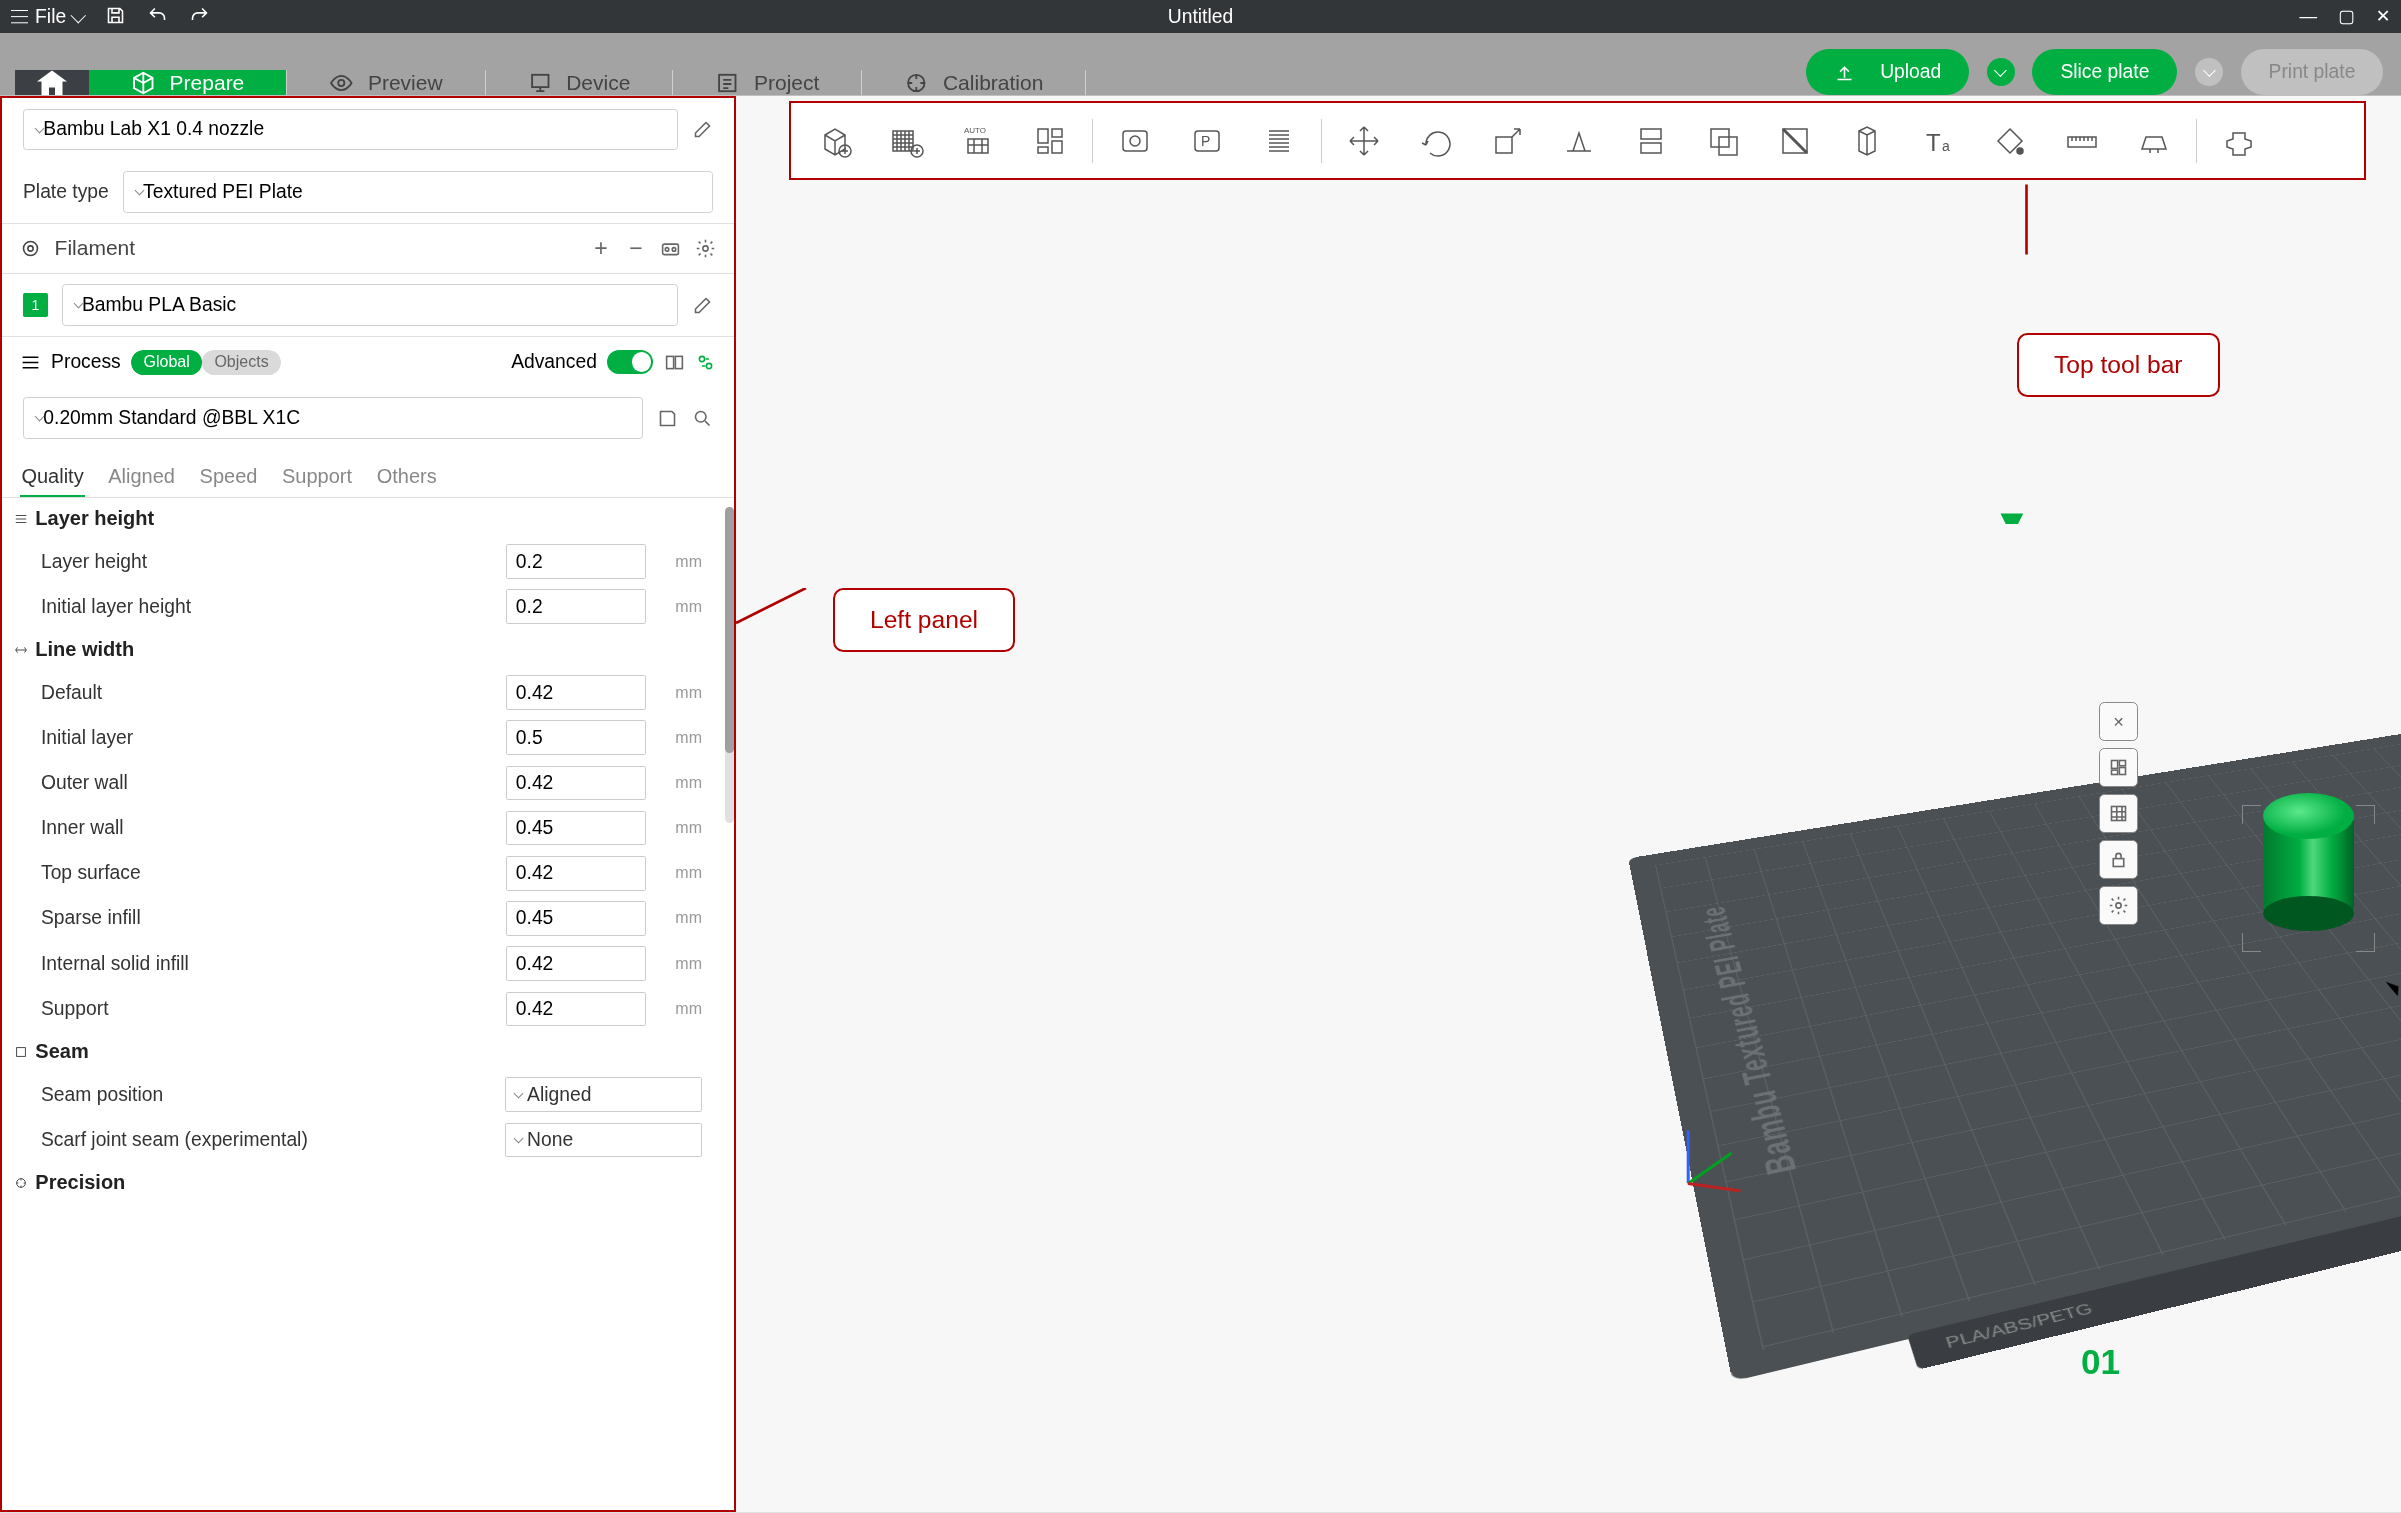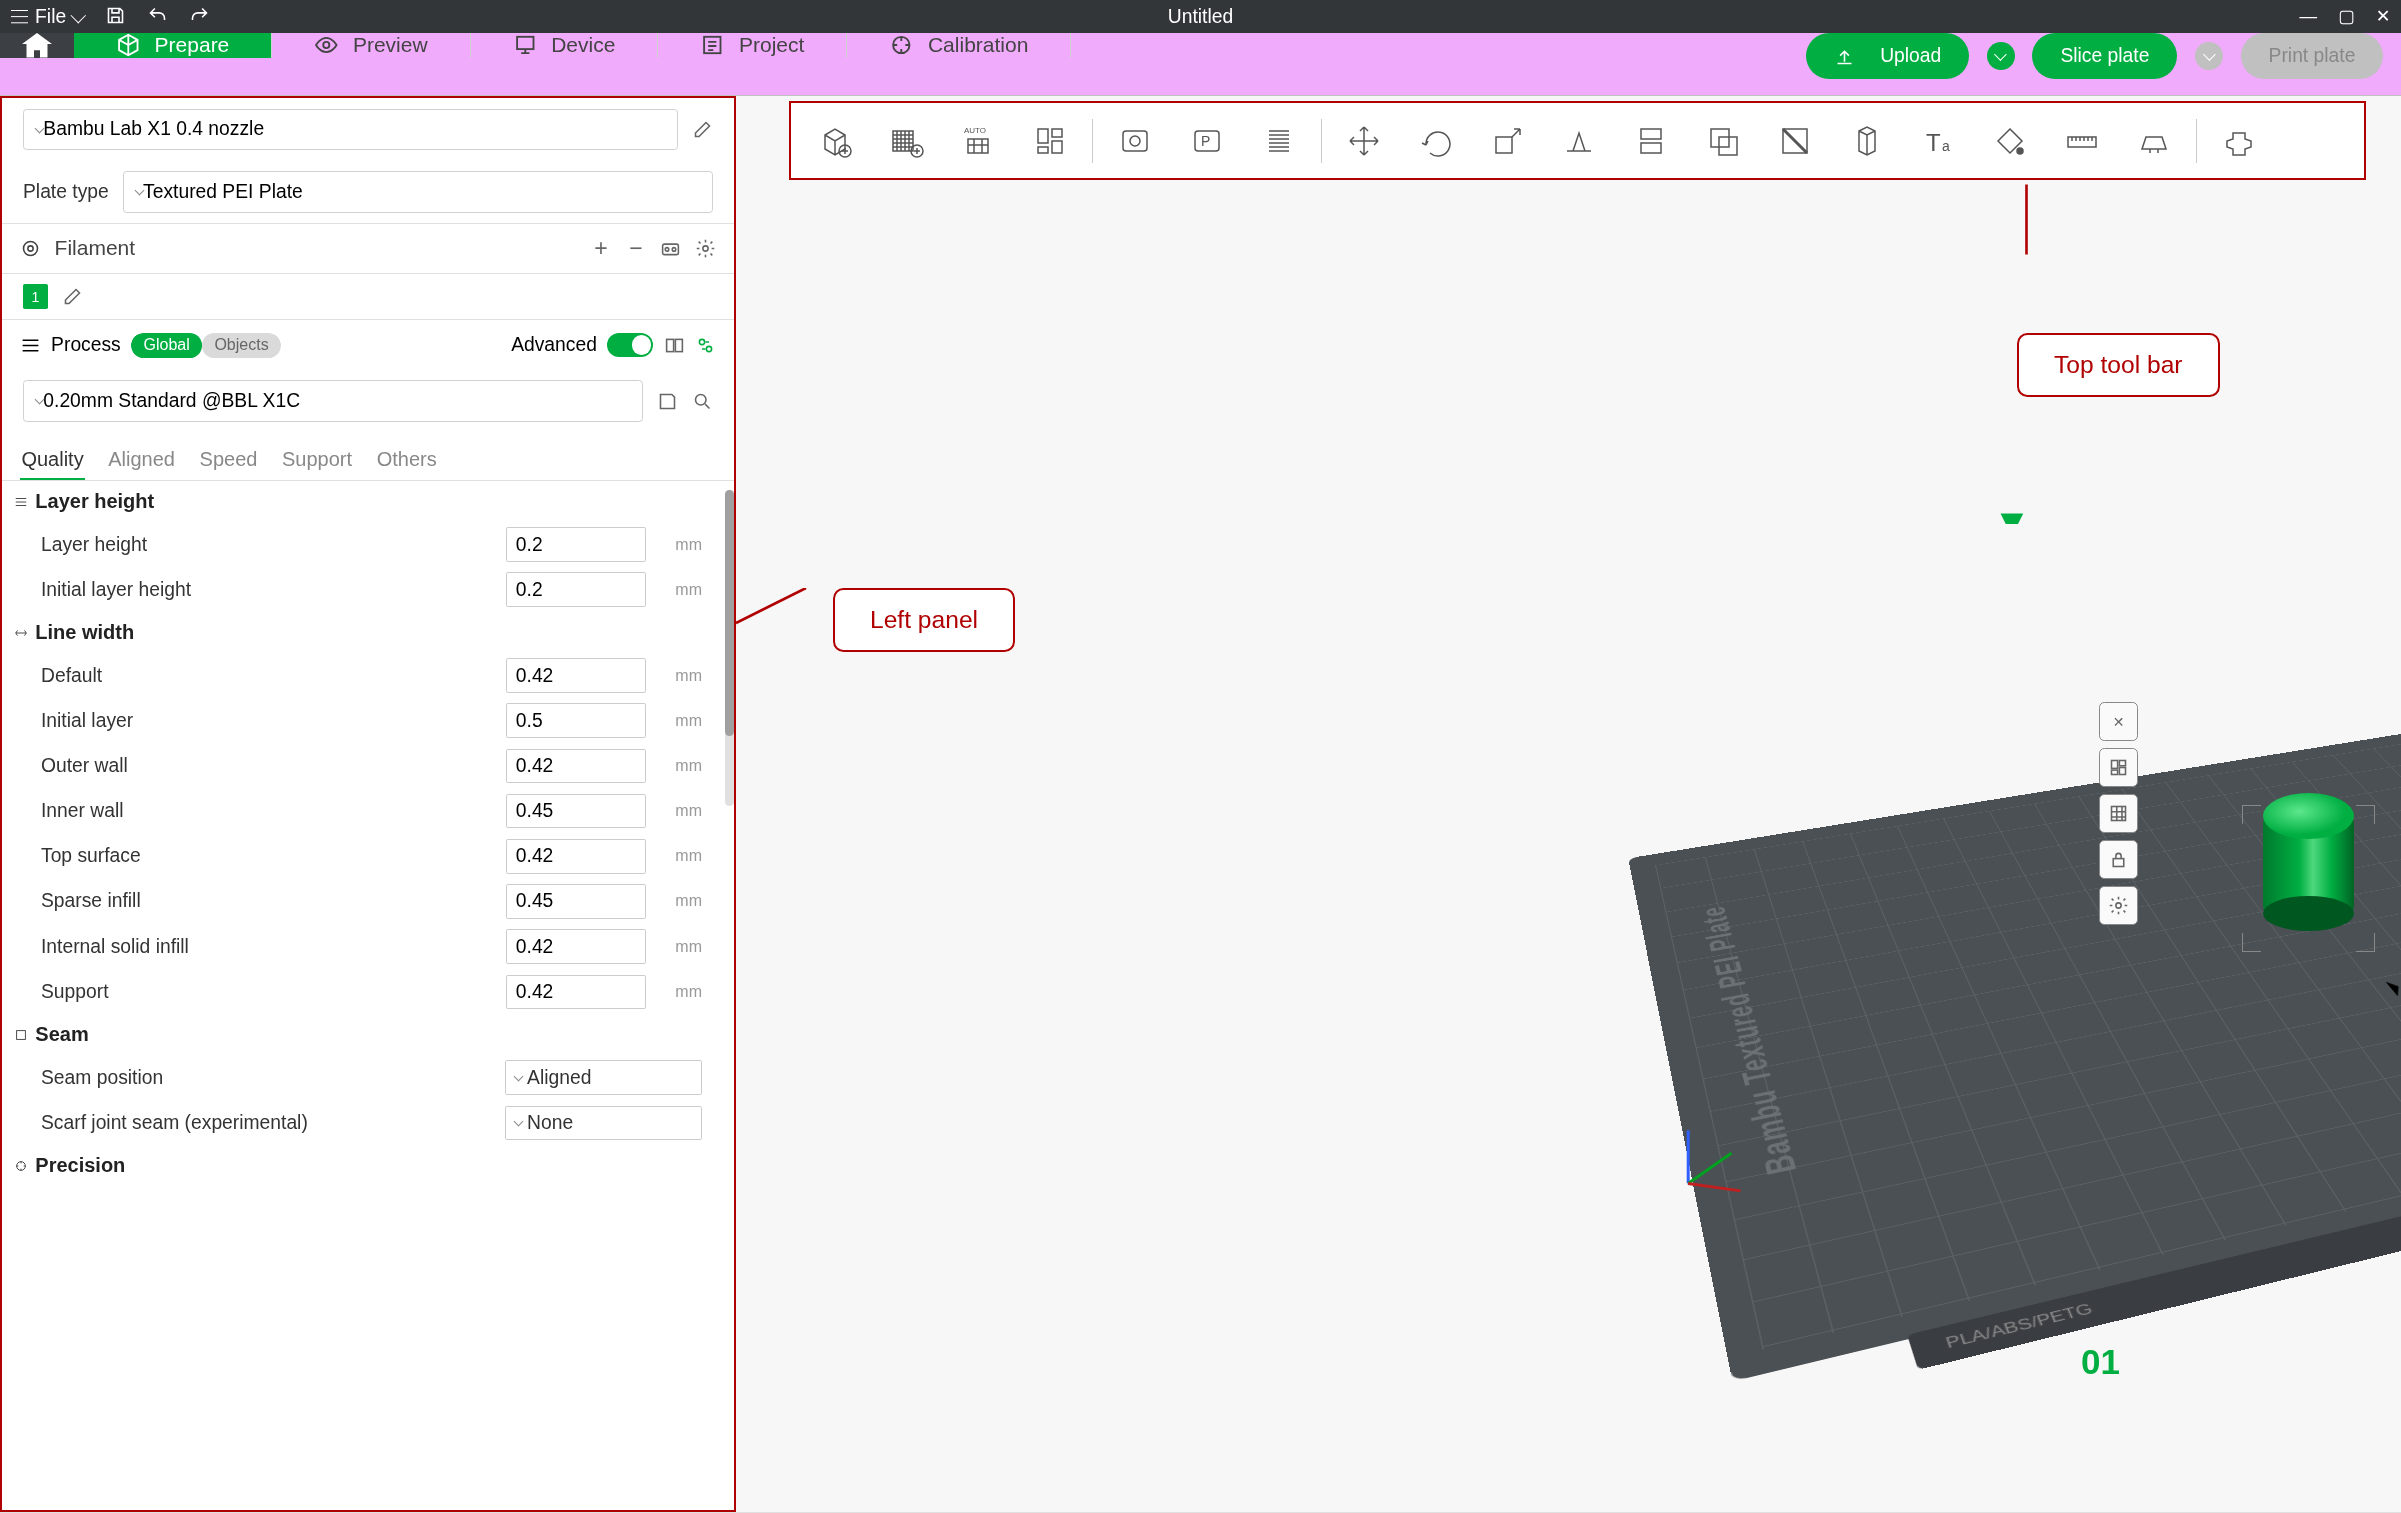--- a/index.html
+++ b/index.html
@@ -12,22 +12,23 @@
 .titlebar-left { display: flex; align-items: center; gap: 21px; }
 .file-menu { display: flex; align-items: center; gap: 7px; font-size: 19.3px; cursor: pointer; }
 .hamburger-icon { display: inline-block; width: 17.6px; height: 14px; position: relative; }
 .hamburger-icon::before { content: ''; position: absolute; top: 0; left: 0; width: 100%; height: 1.8px; background: #fff; box-shadow: 0 6.1px 0 #fff, 0 12.3px 0 #fff; }
 .chevron-down { display: inline-block; width: 10.5px; height: 10.5px; border-right: 1.8px solid #fff; border-bottom: 1.8px solid #fff; transform: rotate(45deg); margin-bottom: 3.5px; }
 .titlebar-center { position: absolute; left: 50%; transform: translateX(-50%); font-size: 19.3px; }
 .titlebar-right { margin-left: auto; display: flex; gap: 21px; font-size: 17.6px; }
 .titlebar-icon-btn { cursor: pointer; color: #fff; }
 
 .tabbar {
-  height: 63px; background: #f0abfc; display: flex; align-items: flex-start;
+  height: 63px; background: #a3a3a3; display: flex; align-items: flex-end;
   border-bottom: 0.9px solid #c0c0c0;
+  padding-left: 15px;
 }
 .home-tab {
   width: 74px; background: #3c3f43; color: #fff; display: flex; align-items: center; justify-content: center;
   cursor: pointer;
 }
 .home-icon { width: 30px; height: 24.6px; background: #fff; clip-path: polygon(50% 0%, 100% 45%, 85% 45%, 85% 100%, 60% 100%, 60% 70%, 40% 70%, 40% 100%, 15% 100%, 15% 45%, 0% 45%); }
 .nav-tab {
   padding: 0 42px; display: flex; align-items: center; gap: 14px; font-size: 21px; color: #444;
   cursor: pointer; border-right: 0.9px solid #d0d0d0;
 }
@@ -312,20 +313,24 @@
       </span>
       <span class="icon-small">
         <svg class="svg-icon-sm" viewBox="0 0 24 24">
             <circle cx="12" cy="12" r="3"></circle>
             <path d="M12 2v3M12 19v3M4.2 4.2l2.1 2.1M17.7 17.7l2.1 2.1M2 12h3M19 12h3M4.2 19.8l2.1-2.1M17.7 6.3l2.1-2.1"></path>
           </svg>
       </span>
     </div>
     <div class="field-row">
       <span class="filament-badge">1</span>
+      <div class="select-field">
+        <span class="chevron-tiny"></span>
+        <span>Bambu PLA Basic</span>
+      </div>
       <span class="icon-small">
         <svg class="svg-icon-sm" viewBox="0 0 24 24">
             <path d="M4 20h4L20 8l-4-4L4 16v4z"></path>
           </svg>
       </span>
     </div>
 
     <div class="process-row">
       <svg class="svg-icon-sm" viewBox="0 0 24 24">
           <path d="M3 6h18M3 12h18M3 18h18"></path>

